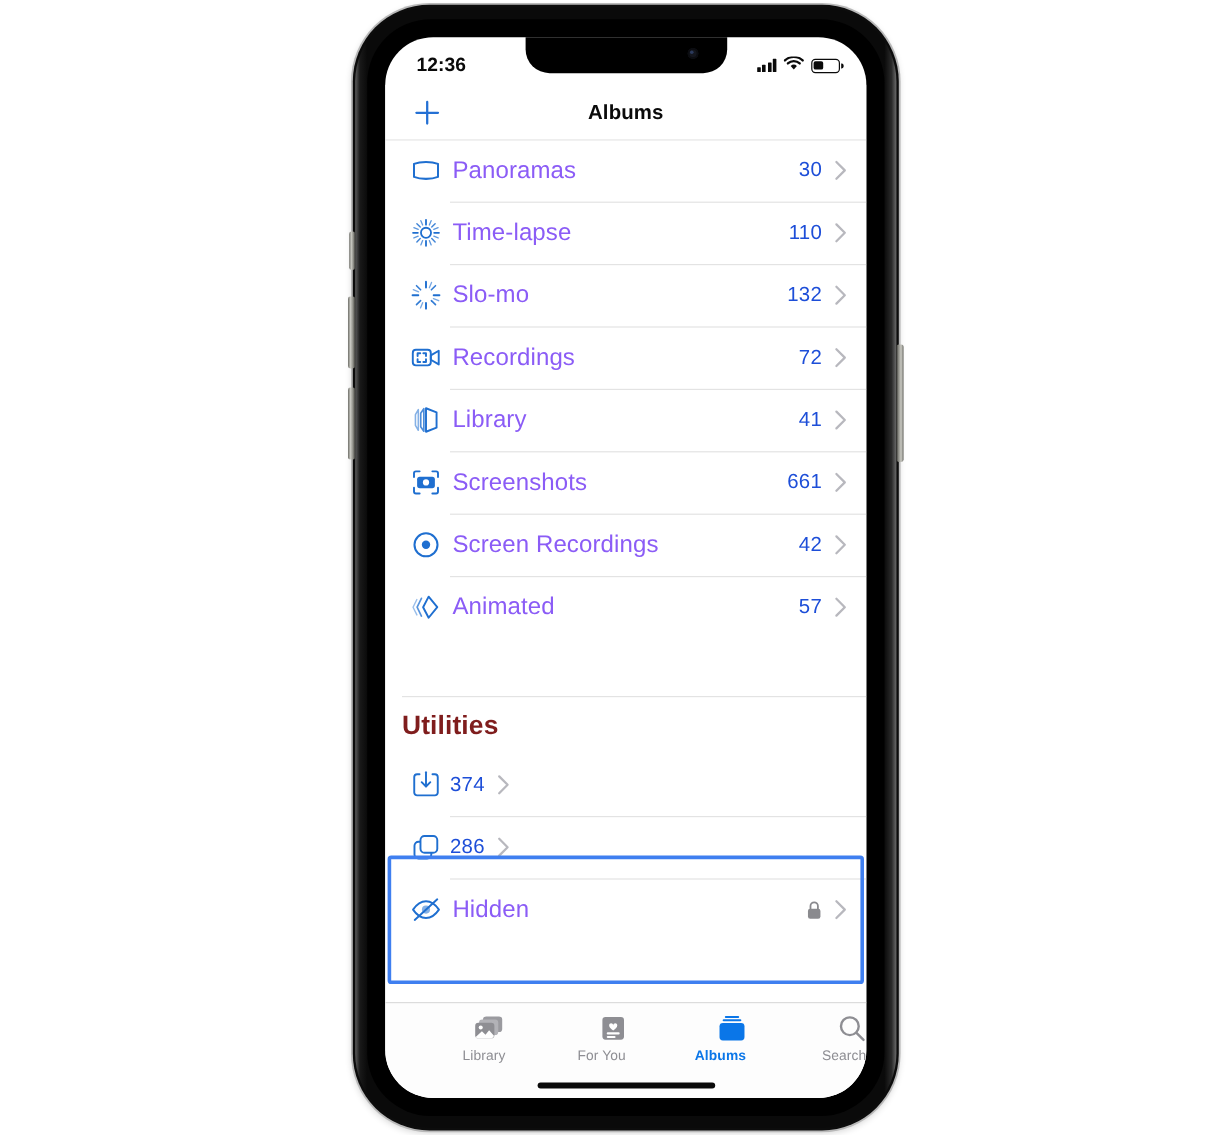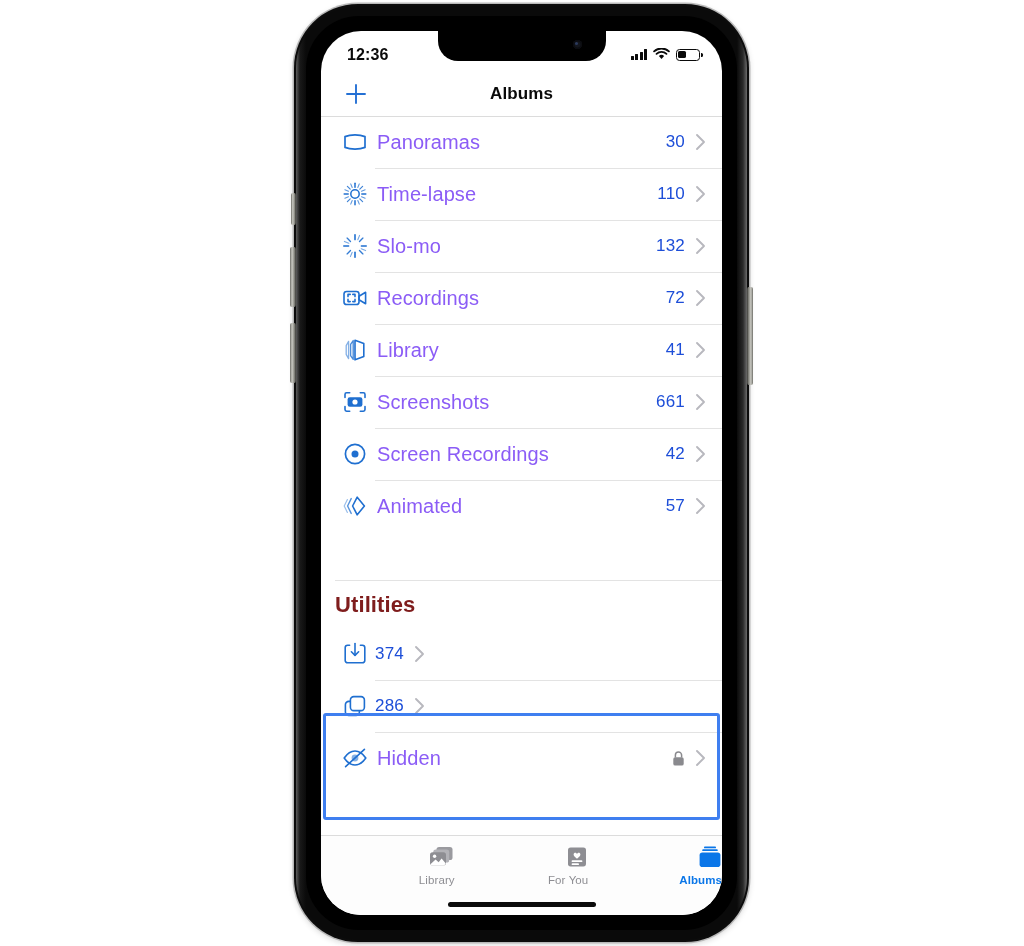--- a/index.html
+++ b/index.html
@@ -675,17 +675,26 @@
         <span class="tab-icon">
           <svg width="24" height="23" viewBox="0 0 24 23">
             <rect x="6" y="0.6" width="12" height="1.7" rx="0.85" fill="#0a76e8"></rect>
             <rect x="4.2" y="3.3" width="15.6" height="1.8" rx="0.9" fill="#0a76e8"></rect>
             <rect x="1.6" y="6.4" width="20.8" height="14.6" rx="2.8" fill="#0a76e8"></rect>
           </svg>
         </span>
         <span class="tab-label">Albums</span>
       </div>
 
+      <div class="tab">
+        <span class="tab-icon">
+          <svg width="24" height="24" viewBox="0 0 24 24">
+            <circle cx="10.2" cy="10.2" r="7.4" fill="none" stroke="#8e8e93" stroke-width="2"></circle>
+            <path d="M15.7 15.7 L21.6 21.6" stroke="#8e8e93" stroke-width="2" stroke-linecap="round"></path>
+          </svg>
+        </span>
+        <span class="tab-label">Search</span>
+      </div>
     </div>
 
     <div id="home-indicator"></div>
   </div>
 </div>
 
 </body></html>

